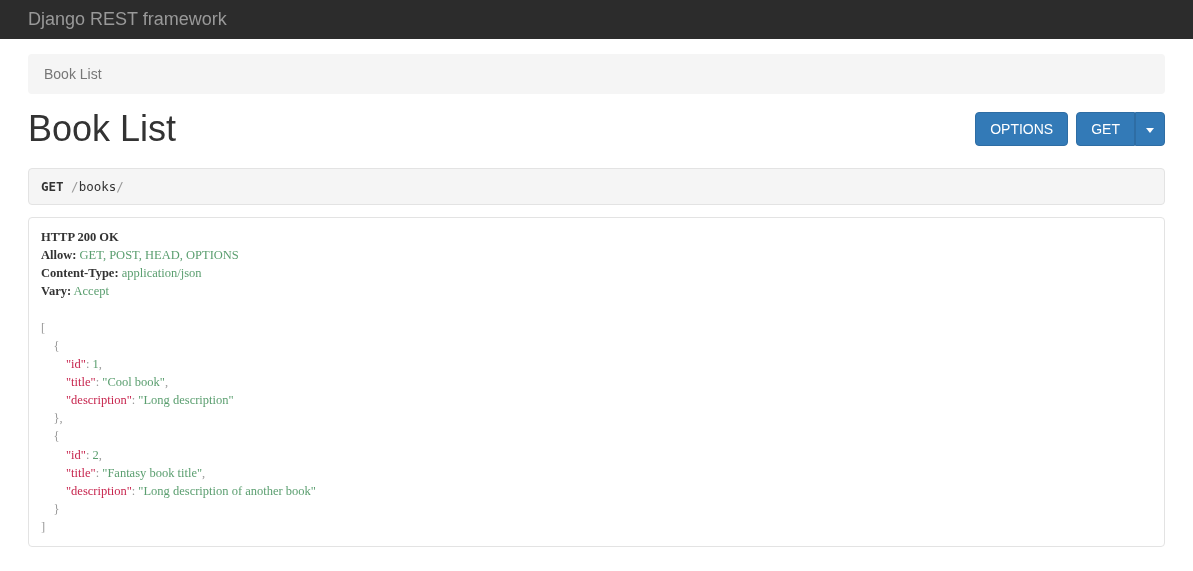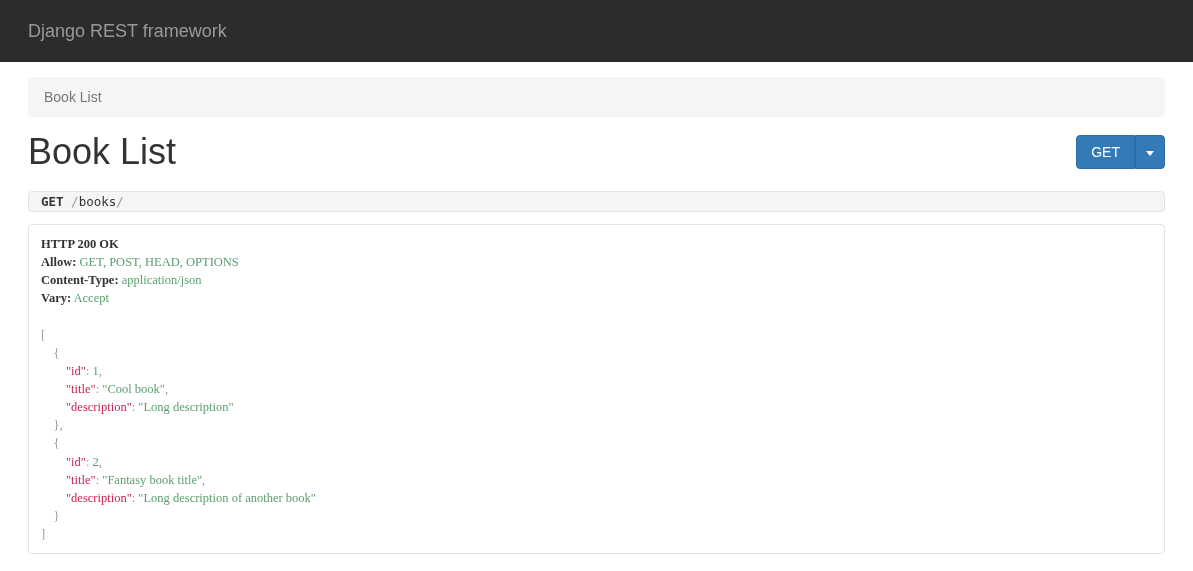--- a/index.html
+++ b/index.html
@@ -4,21 +4,21 @@
   <style>
     * { box-sizing: border-box; margin: 0; padding: 0; }
     body {
       font-family: -apple-system, BlinkMacSystemFont, "Segoe UI", Helvetica, Arial, sans-serif;
       font-size: 14px;
       color: #333;
       background: #fff;
     }
     .navbar {
       background: #2c2c2c;
-      height: 62px;
+      height: 39px;
       display: flex;
       align-items: center;
       padding: 0 28px;
     }
     .navbar-brand {
       color: #999;
       font-size: 18px;
       font-weight: 400;
       text-decoration: none;
     }
@@ -79,21 +79,21 @@
       height: 0;
       border-left: 4px solid transparent;
       border-right: 4px solid transparent;
       border-top: 5px solid #fff;
       vertical-align: middle;
     }
     .request-info {
       background: #f5f5f5;
       border: 1px solid #e3e3e3;
       border-radius: 4px;
-      padding: 2px 12px;
+      padding: 10px 12px;
       font-family: "Menlo", "Consolas", monospace;
       font-size: 12.5px;
       color: #333;
     }
     .request-info .method {
       font-weight: bold;
     }
     .request-info .path-sep {
       color: #999;
     }
@@ -139,20 +139,21 @@
 </div>
 
 <div class="container">
   <div class="breadcrumb">
     <span>Book List</span>
   </div>
 
   <div class="page-header">
     <h1 class="page-title">Book List</h1>
     <div class="btn-group">
+      <button class="btn">OPTIONS</button>
       <div class="btn-split">
         <button class="btn">GET</button>
         <button class="btn">
           <span class="caret"></span>
         </button>
       </div>
     </div>
   </div>
 
   <div class="request-info">

